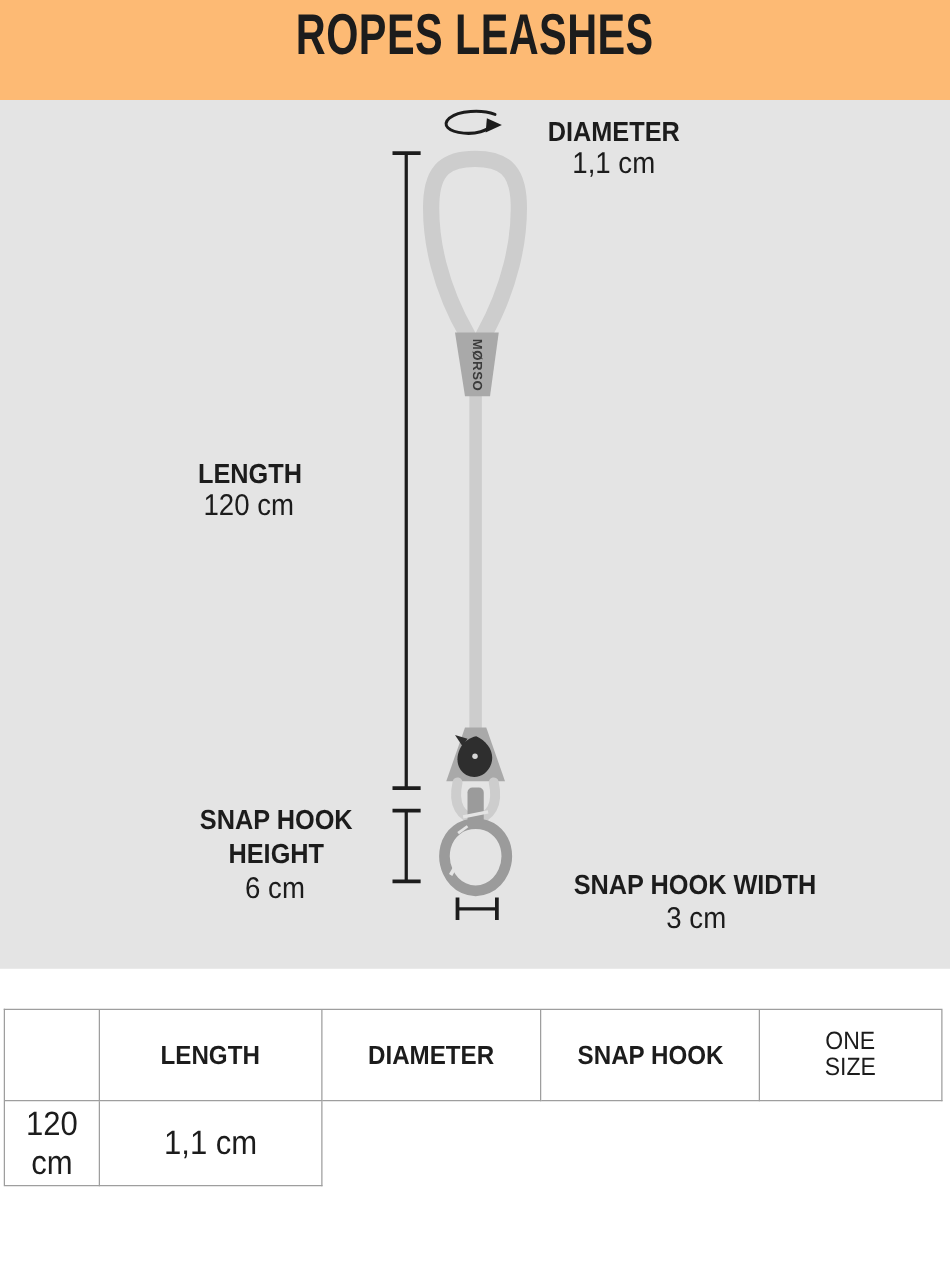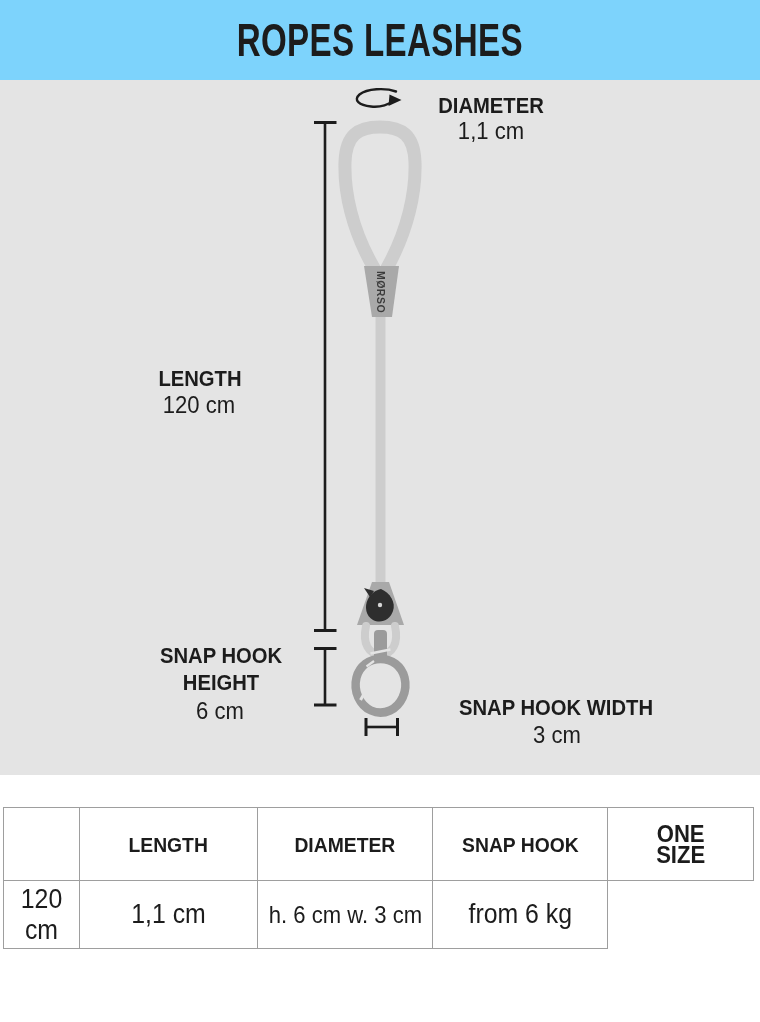--- a/index.html
+++ b/index.html
@@ -10,23 +10,23 @@
     height: 1022px;
     overflow: hidden;
     font-family: "Liberation Sans", sans-serif;
     color: #1c1c1c;
   }
   .page { width: 760px; height: 1022px; position: relative; }
 
   
   .header {
     height: 80px;
-    background: #7dd3fc;
+    background: #fdba74;
     display: flex;
-    align-items: center;
+    align-items: flex-start;
     justify-content: center;
   }
   .title {
     display: inline-block;
     font-size: 46px;
     font-weight: bold;
     letter-spacing: 0.5px;
     transform: scaleX(0.72);
     transform-origin: center;
     white-space: nowrap;
@@ -66,21 +66,21 @@
     border-right: 1px solid #9e9e9e;
     border-bottom: 1px solid #9e9e9e;
     display: flex;
     align-items: center;
     justify-content: center;
     text-align: center;
   }
   .cell > span, .cell > div { display: inline-block; transform: scaleX(0.92); transform-origin: center; }
   .th { font-weight: bold; font-size: 21px; line-height: 23px; }
   .td { font-size: 27px; }
-  .td-size { font-size: 24px; line-height: 21px; font-weight: bold; }
+  .td-size { font-size: 20px; line-height: 21px; }
   .hw-grid {
     display: grid;
     grid-template-columns: auto auto;
     column-gap: 24px;
     row-gap: 2px;
     font-size: 24px;
     line-height: 26px;
     text-align: left;
   }
 </style>
@@ -184,26 +184,15 @@
         <div>ONE</div>
         <div>SIZE</div>
       </div>
     </div>
     <div class="cell td">
       <span>120 cm</span>
     </div>
     <div class="cell td">
       <span>1,1 cm</span>
     </div>
-    <div class="cell">
-      <div class="hw-grid">
-        <span>h.</span>
-        <span>6 cm</span>
-        <span>w.</span>
-        <span>3 cm</span>
-      </div>
-    </div>
-    <div class="cell td">
-      <span>from 6 kg</span>
-    </div>
   </div>
 
 </div>
 
 </body></html>

